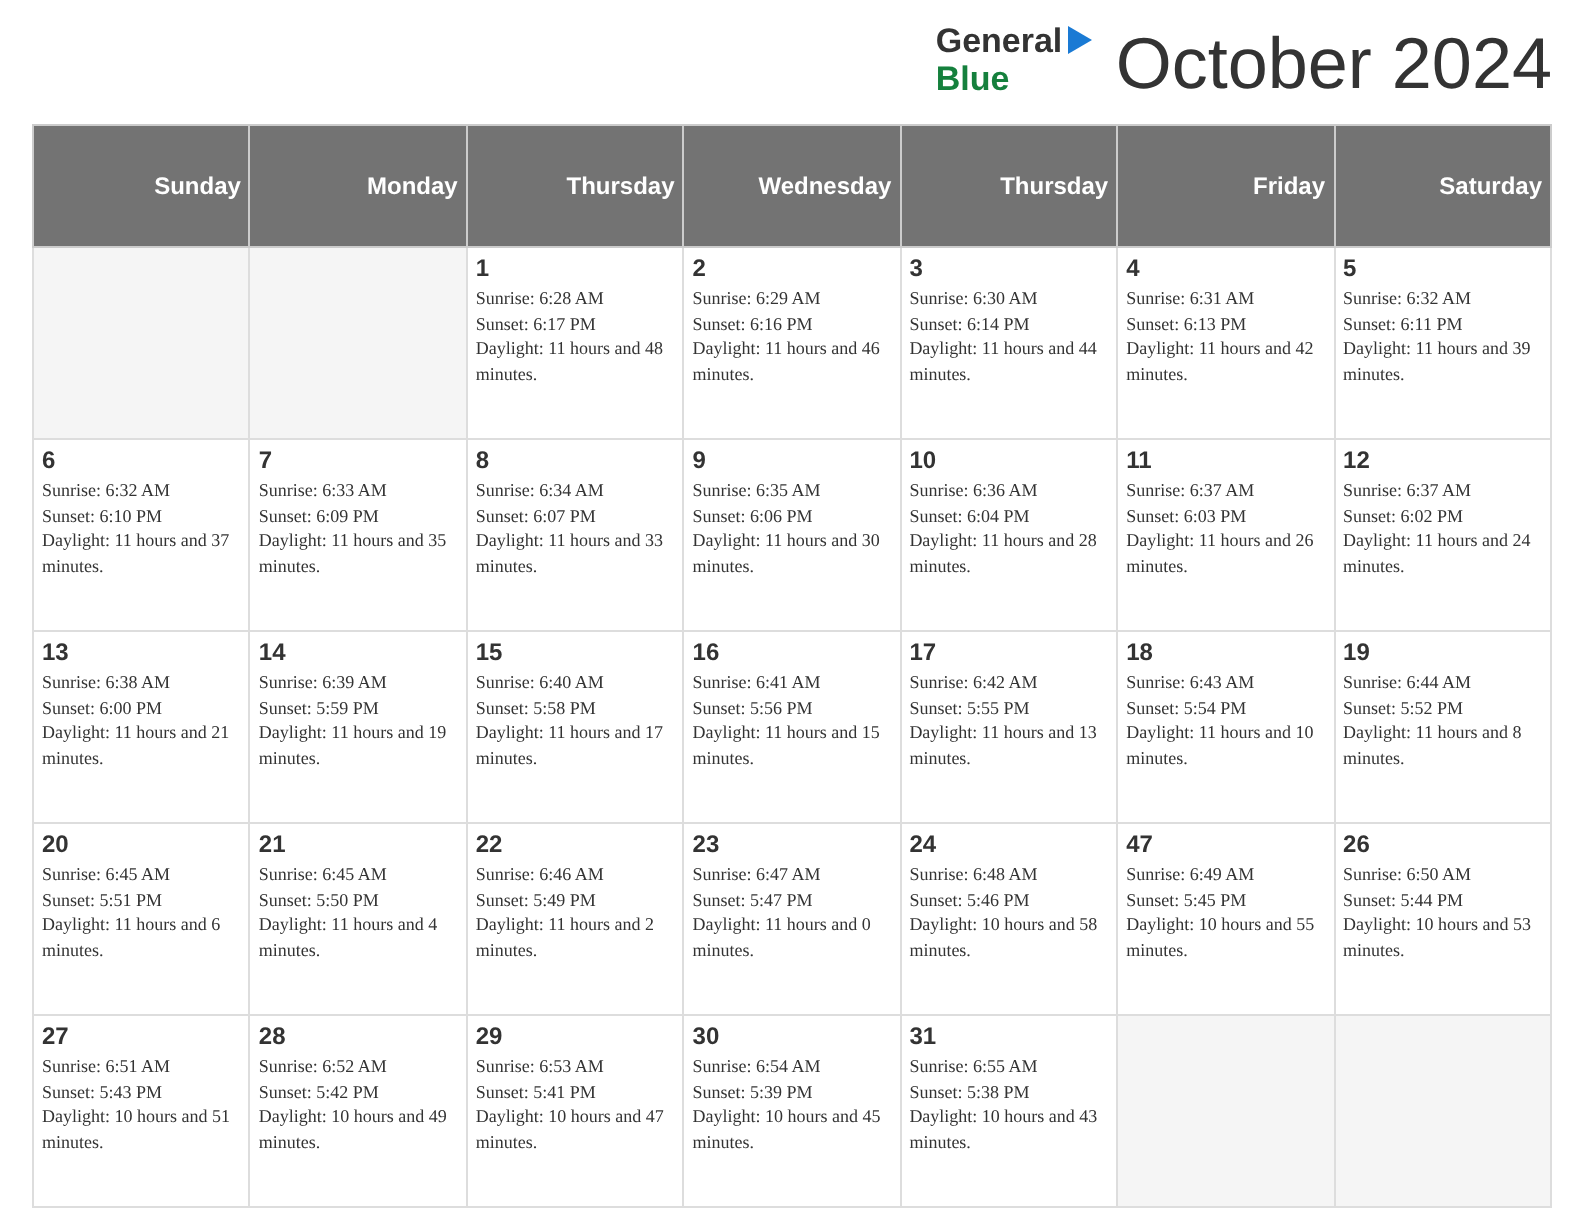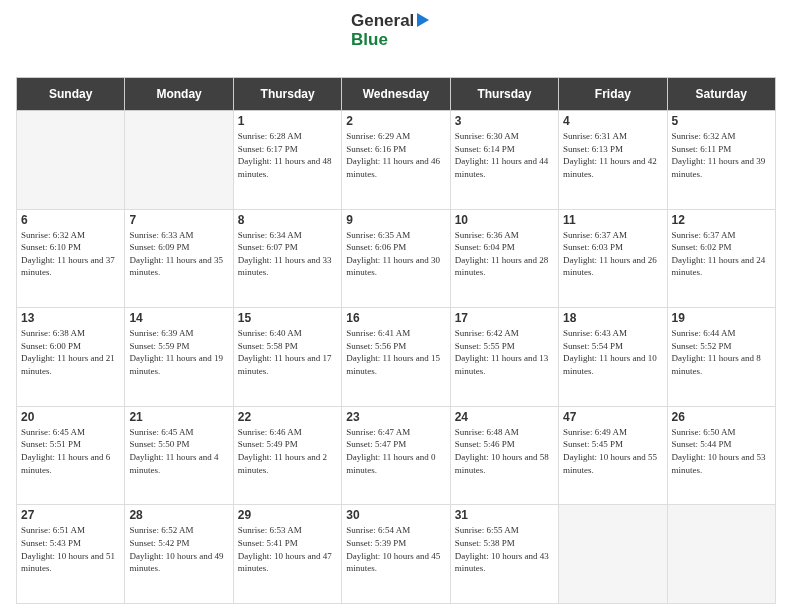--- a/index.html
+++ b/index.html
@@ -13,22 +13,22 @@
     .page {
       width: 792px;
       height: 612px;
       padding: 12px 16px 8px 16px;
       display: flex;
       flex-direction: column;
     }
     .header {
       display: flex;
       align-items: flex-start;
-      justify-content: center;
-      margin-bottom: 21px;
+      justify-content: flex-end;
+      margin-bottom: 6px;
     }
     .logo-wrapper {
       position: relative;
       width: 80px;
       height: 40px;
     }
     .title-section {
       text-align: right;
     }
     .month-title {
@@ -42,26 +42,26 @@
       color: #555;
     }
     .calendar {
       flex: 1;
       border: 1px solid #ccc;
       border-collapse: collapse;
       width: 100%;
       table-layout: fixed;
     }
     .calendar th {
-      background: #404040;
+      background: #737373;
       color: #fff;
       font-size: 12px;
       font-weight: bold;
-      padding: 9px 4px;
-      text-align: center;
+      padding: 23px 4px;
+      text-align: right;
       border: 1px solid #ccc;
     }
     .calendar td {
       vertical-align: top;
       border: 1px solid #ddd;
       padding: 3px 4px;
       font-size: 9.5px;
       color: #333;
       background: #fff;
       height: 82px;
@@ -89,20 +89,21 @@
   <div class="header">
 
     <div class="logo-wrapper" style="width:90px;height:44px;position:relative;">
       <div style="font-size:17px;font-weight:bold;color:#333;line-height:1.1;">
         <span style="color:#333;">General</span><span style="display:inline-block;width:0;height:0;border-top:7px solid transparent;border-bottom:7px solid transparent;border-left:12px solid #1a7ad4;margin-left:3px;vertical-align:middle;margin-top:-3px;"></span>
       </div>
       <div style="font-size:17px;font-weight:bold;color:#15803d;line-height:1.1;">Blue</div>
     </div>
 
     <div class="title-section">
+      <div class="month-title">October 2024</div>
     </div>
   </div>
 
   <table class="calendar">
     <thead>
       <tr>
         <th>Sunday</th>
         <th>Monday</th>
         <th>Thursday</th>
         <th>Wednesday</th>

